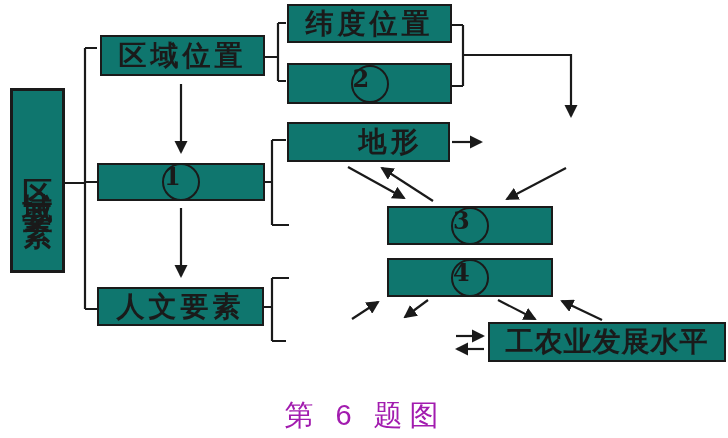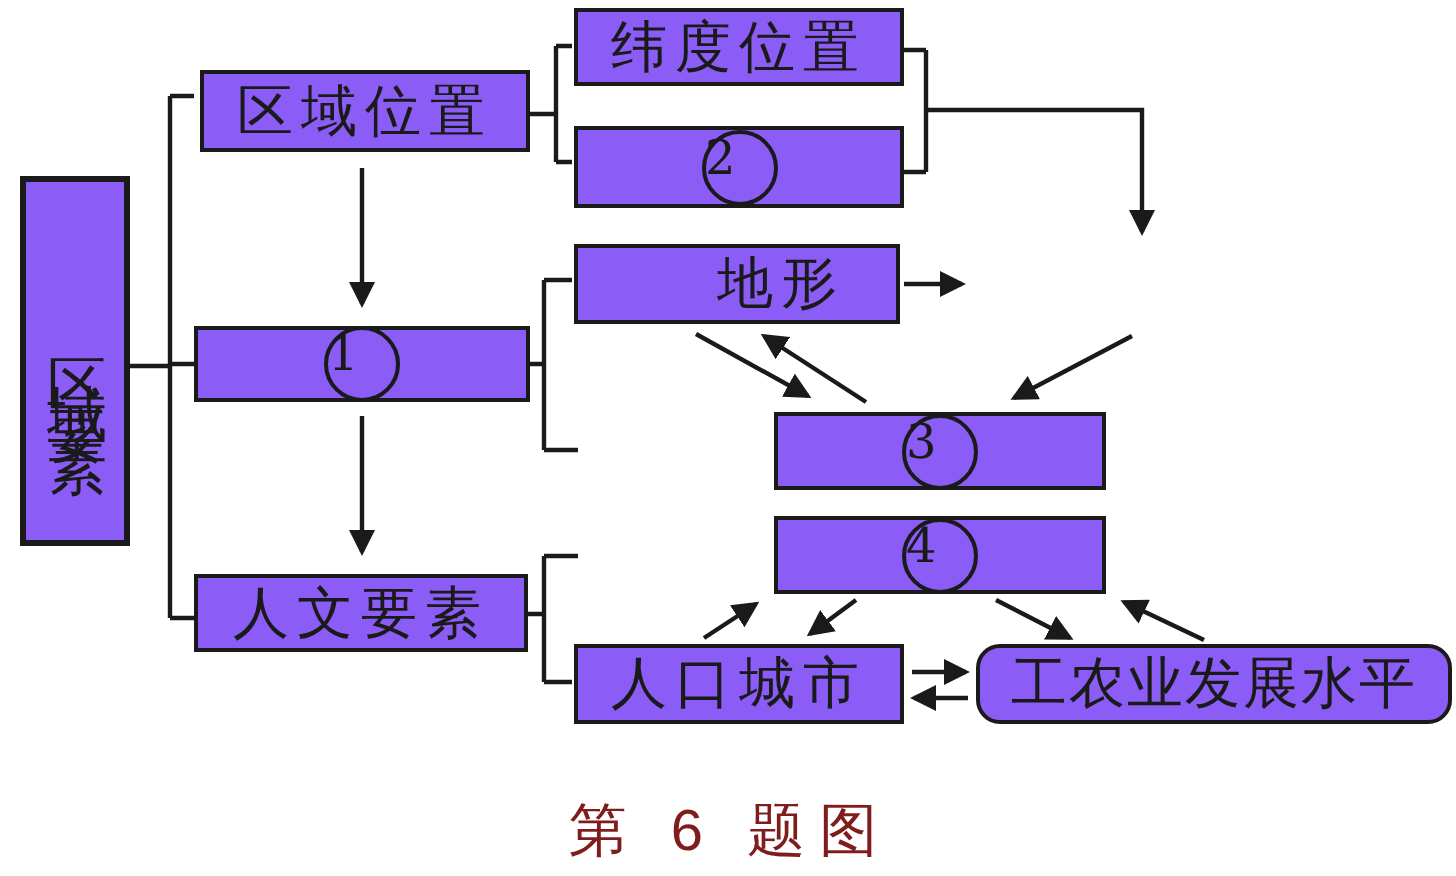--- a/index.html
+++ b/index.html
@@ -2,38 +2,38 @@
 <html><head>
 <meta charset="utf-8">
 <style>
   html,body{margin:0;padding:0;background:#ffffff;}
   .canvas{
     position:relative;width:728px;height:438px;background:#ffffff;
     font-family:"Liberation Sans","DejaVu Sans",sans-serif;color:#1a1a1a;overflow:hidden;
   }
   .wires{position:absolute;left:0;top:0;width:728px;height:438px;}
   .box{
-    position:absolute;box-sizing:border-box;border:2.5px solid #1a1a1a;background:#8b5cf6;
+    position:absolute;box-sizing:border-box;border:2.5px solid #1a1a1a;background:#0f766e;
     display:flex;align-items:center;justify-content:center;
-    font-size:28px;letter-spacing:4px;line-height:1;white-space:nowrap;
+    font-size:28px;letter-spacing:4px;line-height:1;white-space:nowrap;font-weight:bold;
   }
   .box span{display:inline-block;}
   .vbox{
     writing-mode:vertical-rl;text-orientation:upright;
     font-size:30px;letter-spacing:13px;border-width:3px;
   }
-  .wide{font-size:28px;letter-spacing:1px;border-radius:12px;}
+  .wide{font-size:28px;letter-spacing:1px;}
   .num{
     width:34px;height:34px;border:2px solid #1a1a1a;border-radius:50%;
     display:flex;align-items:center;justify-content:center;
     font-size:24px;letter-spacing:0;font-family:"DejaVu Serif","Liberation Serif",serif;
   }
   .caption{
     position:absolute;left:240px;top:396px;width:250px;text-align:center;
-    font-size:29px;letter-spacing:7px;color:#7f1d1d;
+    font-size:29px;letter-spacing:7px;color:#a21caf;
   }
 </style>
 </head>
 <body>
 
 <div class="canvas">
 
   <svg class="wires" viewBox="0 0 728 438" xmlns="http://www.w3.org/2000/svg" fill="none" stroke="#1a1a1a" stroke-width="2.2">
     <defs>
       <marker id="ah" viewBox="0 0 10 10" refX="8.5" refY="5" markerWidth="6" markerHeight="6" orient="auto">
@@ -100,23 +100,20 @@
   <div class="box" style="left:387px;top:258px;width:166px;height:39px;">
     <span class="num">
       <span>4</span>
     </span>
   </div>
 
   <div class="box" style="left:97px;top:287px;width:167px;height:39px;">
     <span>人文要素</span>
   </div>
 
-  <div class="box" style="left:287px;top:322px;width:165px;height:40px;">
-    <span>人口城市</span>
-  </div>
 
   <div class="box wide" style="left:488px;top:322px;width:238px;height:40px;">
     <span>工农业发展水平</span>
   </div>
 
   <div class="caption">第 6 题图</div>
 
 </div>
 
 </body></html>

